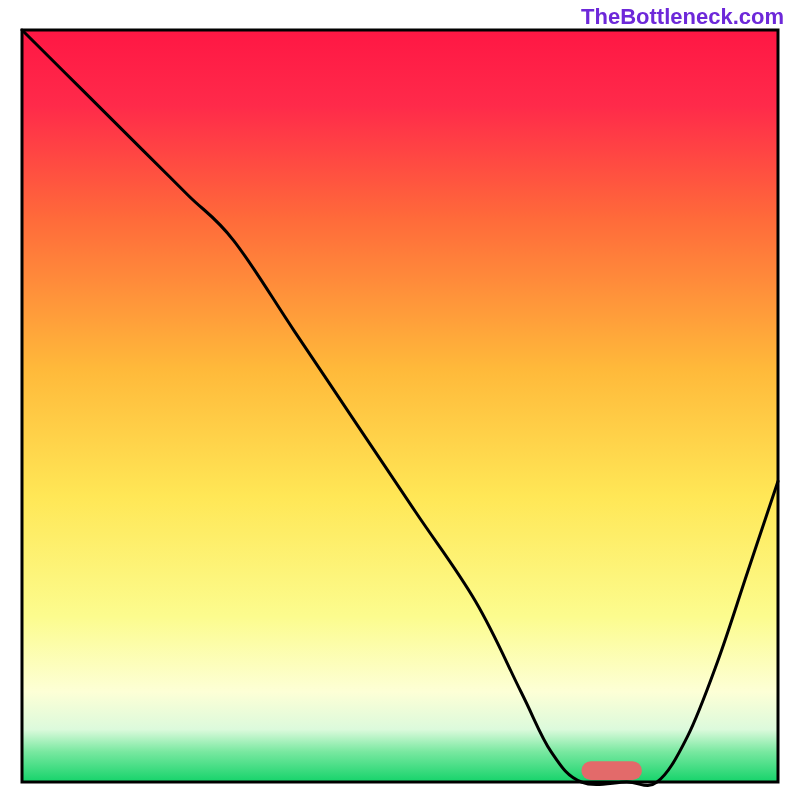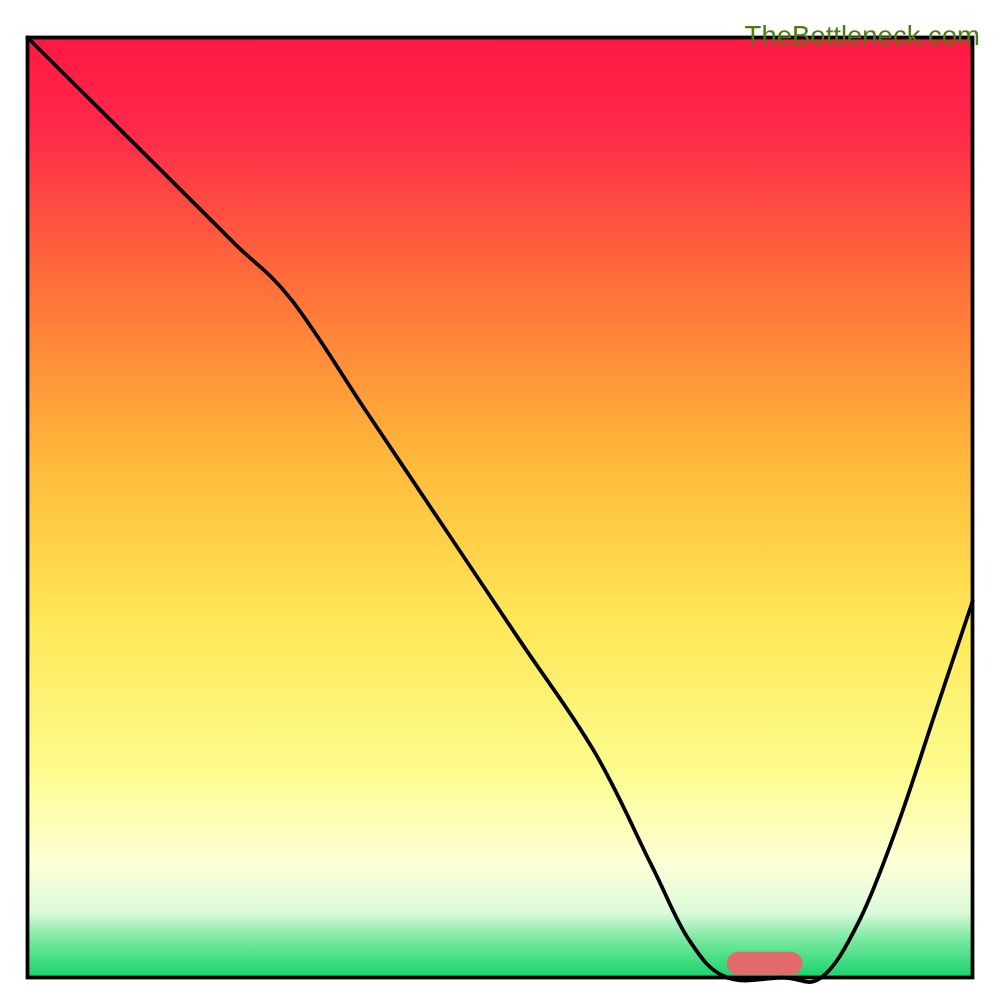--- a/index.html
+++ b/index.html
@@ -10,25 +10,25 @@
     background: #ffffff;
     font-family: Arial, Helvetica, sans-serif;
   }
   .container {
     position: relative;
     width: 800px;
     height: 800px;
   }
   .watermark {
     position: absolute;
-    top: 16px;
+    top: 4px;
     right: 16px;
     font-size: 22px;
-    font-weight: 400;
-    color: #4d7c0f;
+    font-weight: 700;
+    color: #6d28d9;
     letter-spacing: 0px;
   }
   svg {
     display: block;
   }
 </style>
 </head>
 <body>
 <div class="container">
 

